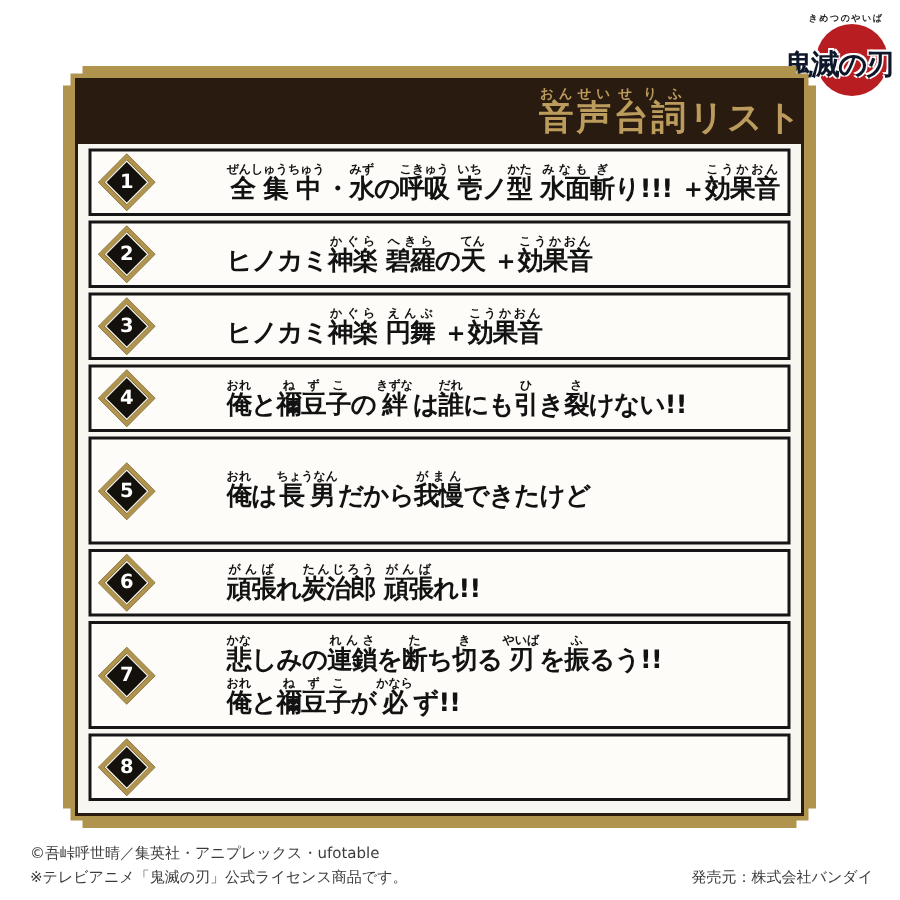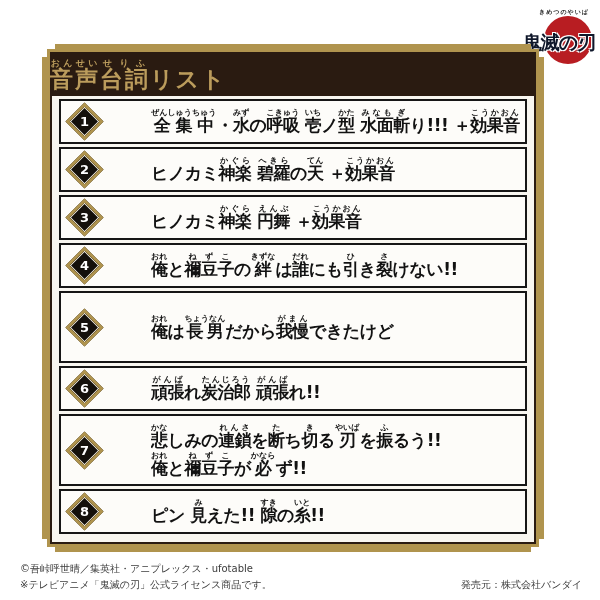--- a/index.html
+++ b/index.html
@@ -40,21 +40,21 @@
       5px calc(100% - 13px), 0 calc(100% - 13px),
       0 13px, 5px 13px, 5px 5px, 13px 5px
     );
   }
   .frame-inner{position:absolute;left:8px;top:8px;right:8px;bottom:8px;background:#2a1b11;}
   .frame-body{position:absolute;left:2px;right:2px;top:44px;bottom:2px;background:#f8f6f0;}
 
   
   .header-band{
     position:absolute;left:0;top:0;width:100%;height:44px;
-    display:flex;align-items:center;justify-content:flex-start;
+    display:flex;align-items:center;justify-content:flex-end;
   }
   .header-title{
     color:#bb9c5c;font-weight:bold;font-size:23px;letter-spacing:2px;white-space:nowrap;
     line-height:1;
   }
   .header-title rt{font-size:9px;font-weight:bold;letter-spacing:2px;color:#bb9c5c;}
 
   
   .items{
     position:absolute;left:7px;right:7px;top:3px;bottom:3px;
@@ -176,23 +176,20 @@
               <div class="line"><ruby>悲<rt>かな</rt></ruby><ruby>しみの<rt></rt></ruby><ruby>連鎖<rt>れんさ</rt></ruby><ruby>を<rt></rt></ruby><ruby>断<rt>た</rt></ruby><ruby>ち<rt></rt></ruby><ruby>切<rt>き</rt></ruby><ruby>る<rt></rt></ruby><ruby>刃<rt>やいば</rt></ruby><ruby>を<rt></rt></ruby><ruby>振<rt>ふ</rt></ruby><ruby>るう!!<rt></rt></ruby></div>
               <div class="line"><ruby>俺<rt>おれ</rt></ruby><ruby>と<rt></rt></ruby><ruby>禰豆子<rt>ねずこ</rt></ruby><ruby>が<rt></rt></ruby><ruby>必<rt>かなら</rt></ruby><ruby>ず!!<rt></rt></ruby></div>
             </div>
           </div>
           <div class="item single">
             <div class="item-badge">
               <div class="diamond">
                 <span class="num">8</span>
               </div>
             </div>
-            <div class="item-lines">
-              <div class="line"><ruby>ピン <rt></rt></ruby><ruby>見<rt>み</rt></ruby><ruby>えた!! <rt></rt></ruby><ruby>隙<rt>すき</rt></ruby><ruby>の<rt></rt></ruby><ruby>糸<rt>いと</rt></ruby><ruby>!!<rt></rt></ruby></div>
-            </div>
           </div>
         </div>
     </div>
   </div>
 </div>
 
 <div class="footer-copyright">©吾峠呼世晴／集英社・アニプレックス・ufotable</div>
 <div class="footer-license">※テレビアニメ「鬼滅の刃」公式ライセンス商品です。</div>
 <div class="footer-publisher">発売元：株式会社バンダイ</div>
 

